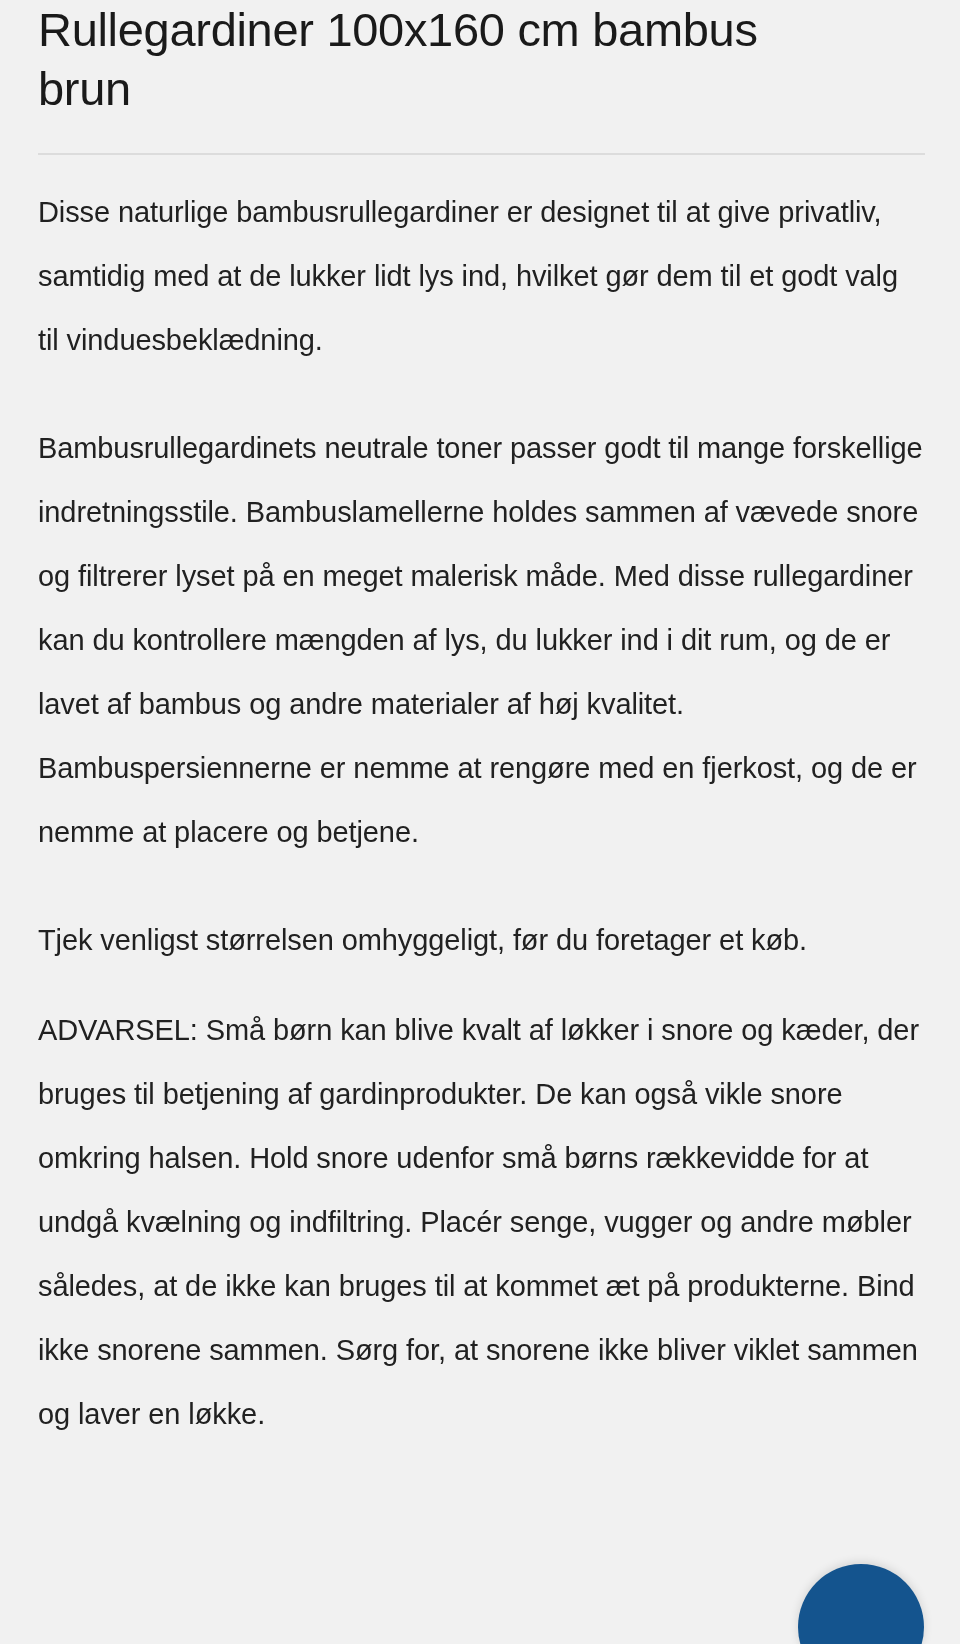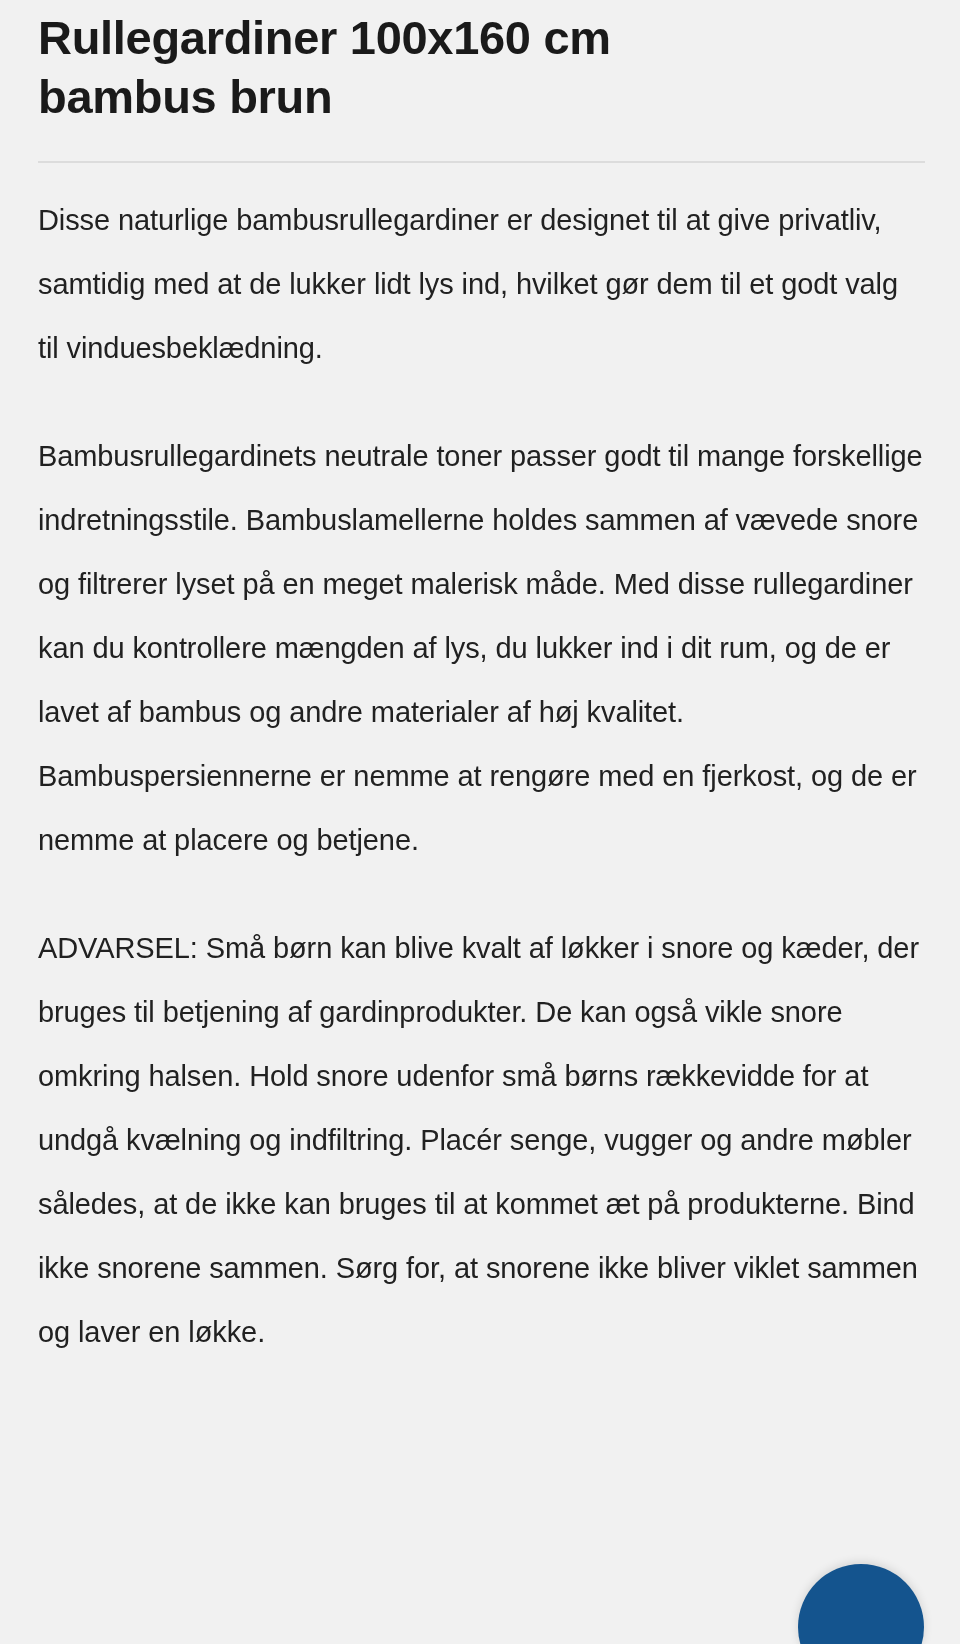--- a/index.html
+++ b/index.html
@@ -20,24 +20,24 @@
   .page {
     position: relative;
     width: 960px;
     height: 1644px;
     box-sizing: border-box;
     padding: 0 36px 0 38px;
   }
 
   .product-title {
     margin: 0;
-    padding-top: 8px;
+    padding-top: 0;
     font-size: 47px;
     line-height: 59px;
-    font-weight: bold;
+    font-weight: normal;
     color: #1a1a1a;
     letter-spacing: -0.3px;
     max-width: 760px;
   }
 
   .title-divider {
     margin: 35px 10px 0 0;
     height: 2px;
     background: #dcdcdc;
     border: 0;
@@ -109,20 +109,21 @@
   <h1 class="product-title">Rullegardiner 100x160 cm bambus brun</h1>
 
   <div class="title-divider"></div>
 
   <div class="description-body">
 
     <p class="description-paragraph">Disse naturlige bambusrullegardiner er designet til at give privatliv, samtidig med at de lukker lidt lys ind, hvilket gør dem til et godt valg til vinduesbeklædning.</p>
 
     <p class="description-paragraph">Bambusrullegardinets neutrale toner passer godt til mange forskellige indretningsstile. Bambuslamellerne holdes sammen af vævede snore og filtrerer lyset på en meget malerisk måde. Med disse rullegardiner kan du kontrollere mængden af lys, du lukker ind i dit rum, og de er lavet af bambus og andre materialer af høj kvalitet. Bambuspersiennerne er nemme at rengøre med en fjerkost, og de er nemme at placere og betjene.</p>
 
+    <p class="description-paragraph tight">Tjek venligst størrelsen omhyggeligt, før du foretager et køb.</p>
 
     <p class="description-paragraph">ADVARSEL: Små børn kan blive kvalt af løkker i snore og kæder, der bruges til betjening af gardinprodukter. De kan også vikle snore omkring halsen. Hold snore udenfor små børns rækkevidde for at undgå kvælning og indfiltring. Placér senge, vugger og andre møbler således, at de ikke kan bruges til at kommet æt på produkterne. Bind ikke snorene sammen. Sørg for, at snorene ikke bliver viklet sammen og laver en løkke.</p>
 
 
   </div>
 
   <button class="fab"></button>
 
 </div>
 

